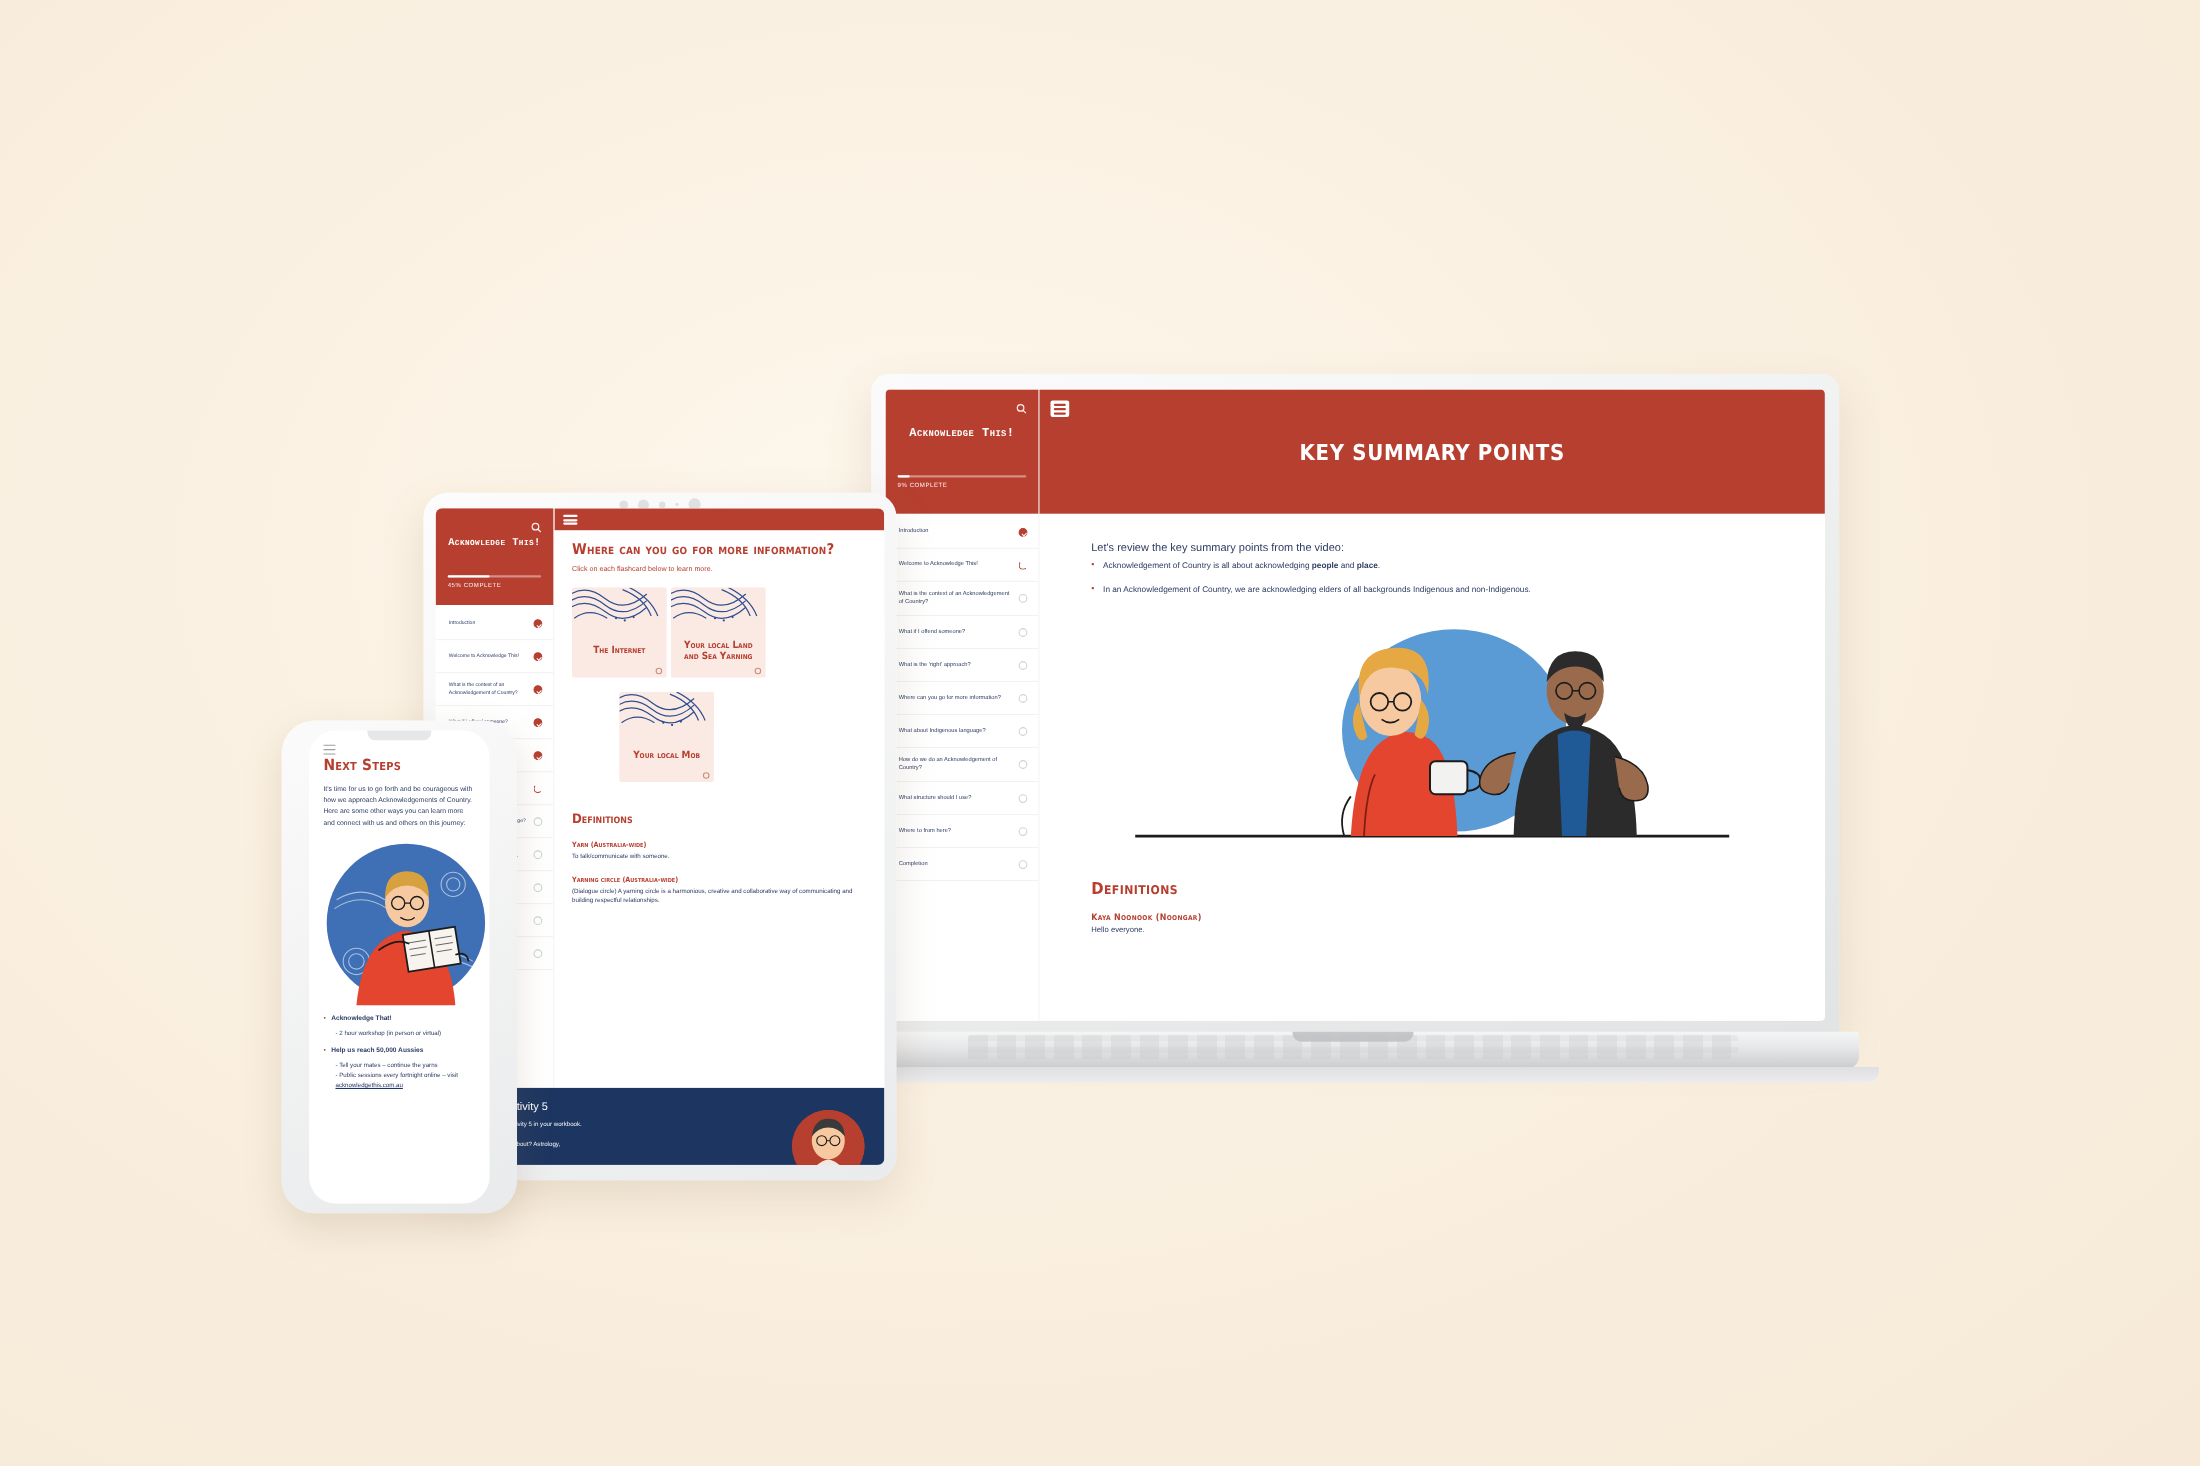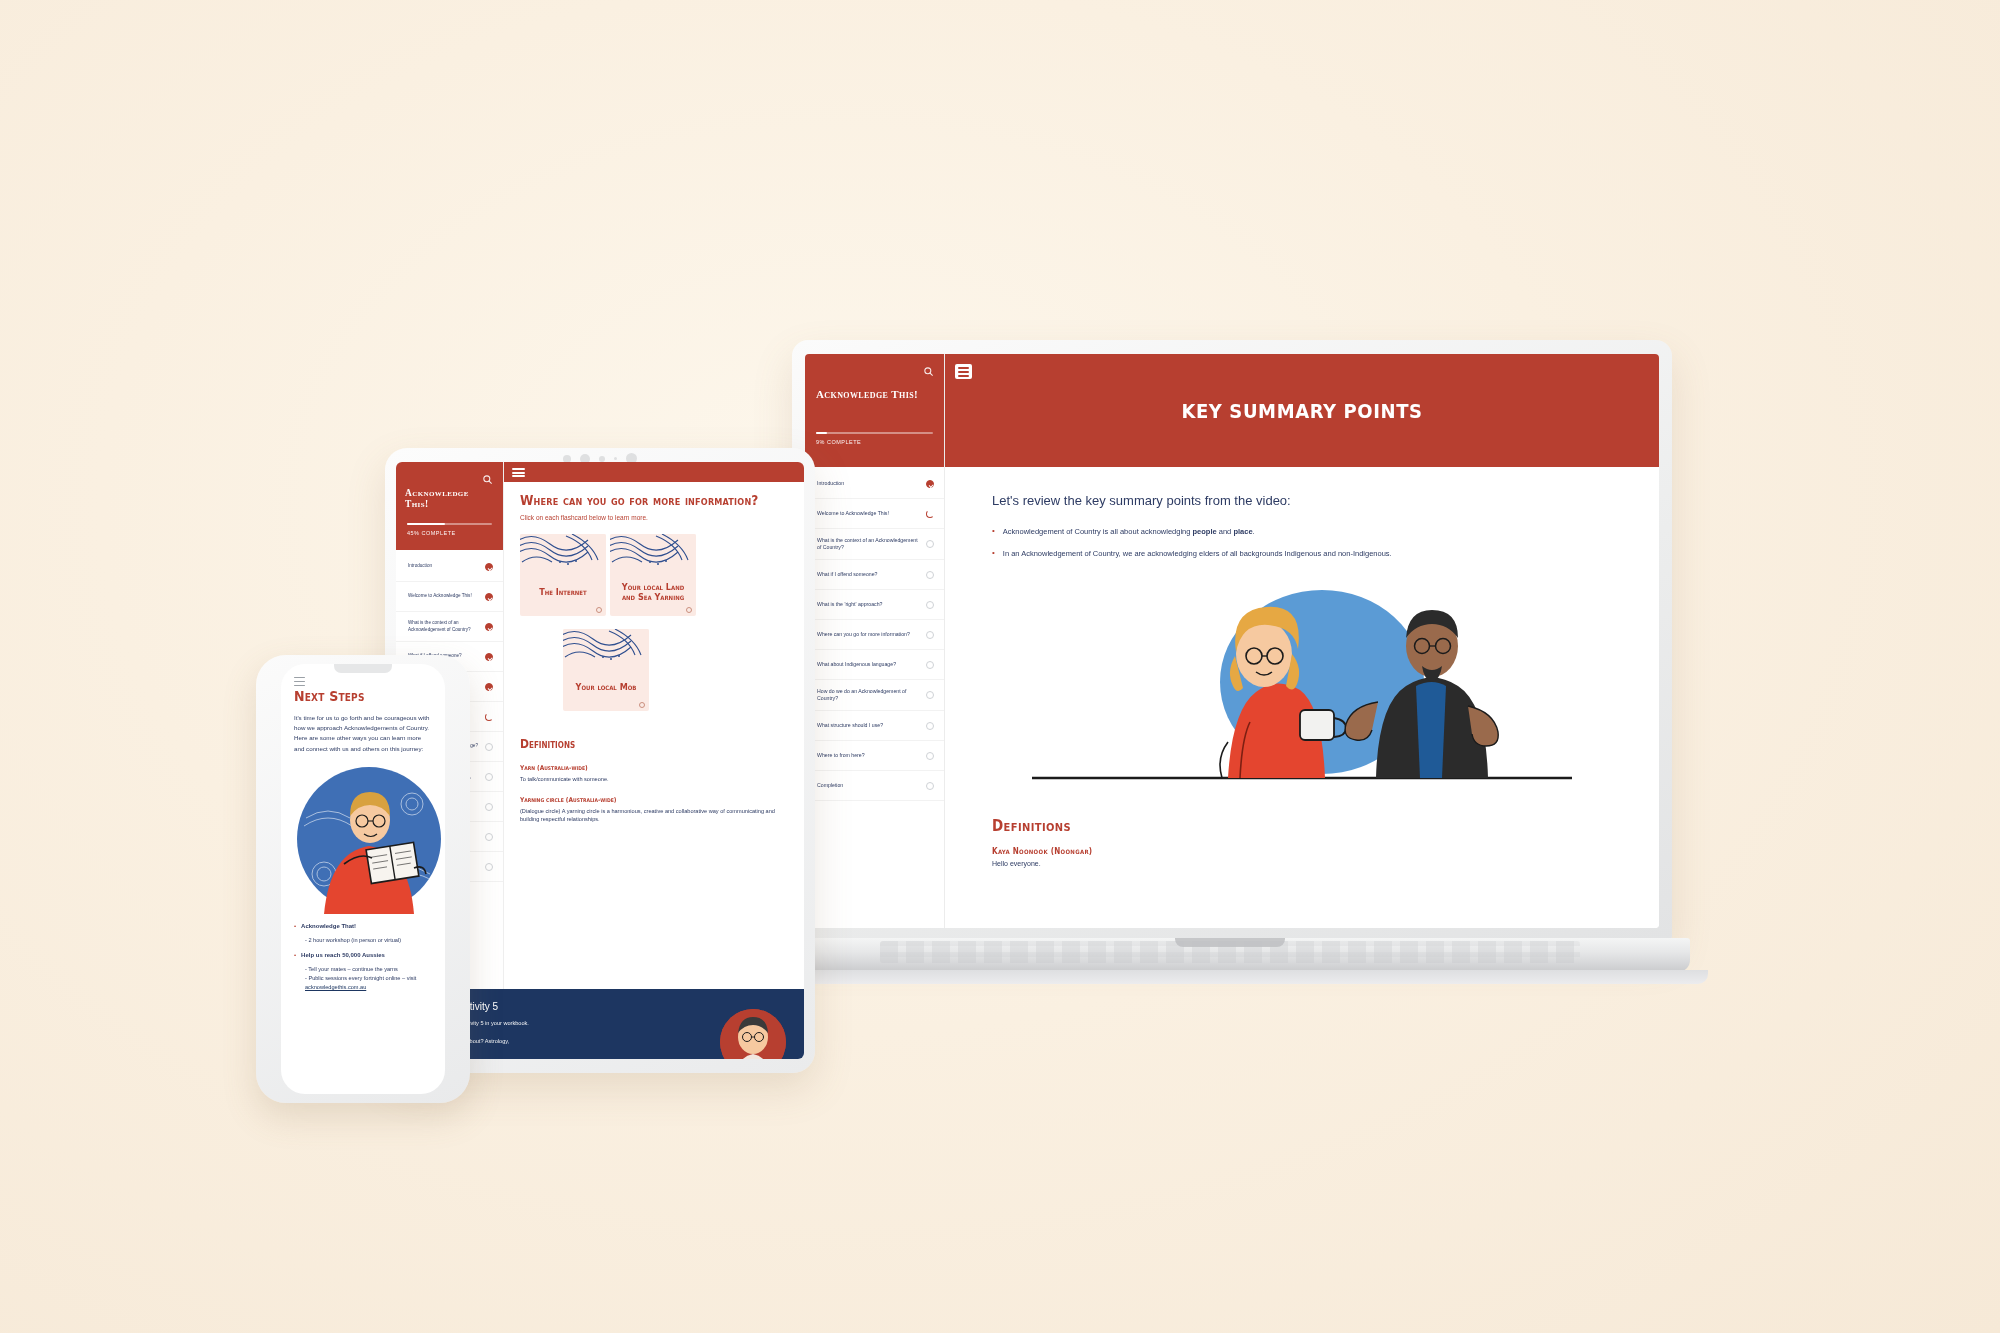--- a/index.html
+++ b/index.html
@@ -45,23 +45,23 @@
   
   .kb { position:absolute; left:110px; top:601px; width:700px; height:22px; opacity:.5;
         background:
           repeating-linear-gradient(90deg, rgba(190,192,195,.55) 0 18px, transparent 18px 26px),
           repeating-linear-gradient(180deg, rgba(190,192,195,.35) 0 5px, transparent 5px 11px);
         border-radius:3px; }
 
   
   .lt-sidebar { width: 140px; background: #fff; display:flex; flex-direction:column; border-right:1px solid #ececec; }
   .lt-side-head { background:#b73f30; color:#fff; padding:14px 11px 12px; position:relative; height:113px; }
-  .brand { font-family:Liberation Serif, serif;
+  .brand { font-family:Liberation Mono, monospace;
            font-weight:700; font-size:11px; letter-spacing:.4px; line-height:1.15;
-           font-variant:small-caps; text-transform:capitalize; margin-top:20px; }
+           font-variant:small-caps; text-transform:capitalize; margin-top:20px;text-align:center; }
   .search-ic { position:absolute; right:10px; top:12px; width:11px; height:11px; opacity:.9; }
   .prog-wrap { position:absolute; left:11px; right:11px; bottom:22px; }
   .prog-track { height:2px; background:rgba(255,255,255,.42); border-radius:2px; }
   .prog-fill { height:2px; width:9%; background:#fff; border-radius:2px; }
   .prog-label { font-size:5.5px; letter-spacing:.5px; margin-top:5px; font-variant:small-caps; opacity:.95; }
   .lt-toc { flex:1; overflow:hidden; padding-top:2px; background:#fff; }
   .toc-row { display:flex; align-items:center; justify-content:space-between;
              gap:6px; padding:8px 10px 8px 12px; border-bottom:1px solid #f2f2f2; min-height:30px; }
   .toc-txt { font-size:5.2px; color:#2d3b63; line-height:1.35; flex:1; }
   .dot { width:8px; height:8px; border-radius:50%; border:1.2px solid #cfd2d6; flex:0 0 auto; }
@@ -74,21 +74,21 @@
   
   .lt-main { flex:1; display:flex; flex-direction:column; background:#fff; }
   .lt-topbar { background:#b73f30; height:113px; position:relative; display:flex; align-items:center; justify-content:center; }
   .burger { position:absolute; left:10px; top:10px; width:17px; height:15px; background:#fff; border-radius:2px;
             display:flex; flex-direction:column; justify-content:center; gap:2px; padding:0 3px; }
   .burger i { display:block; height:2px; background:#b73f30; border-radius:1px; }
   .page-title { color:#fff; font-family:"DejaVu Sans Condensed","Liberation Sans",sans-serif;
                 font-weight:700; font-size:20px; letter-spacing:.6px; font-variant:small-caps; }
   .lt-body { flex:1; padding:26px 0 0 0; overflow:hidden; }
   .lt-inner { width:620px; margin:0 auto; }
-  .lead { font-size:13px; color:#2d3b63; margin-bottom:18px; }
+  .lead { font-size:10px; color:#2d3b63; margin-bottom:4px; }
   .bul { display:flex; gap:8px; margin-bottom:11px; }
   .bul .b { color:#b73f30; font-size:8px; line-height:1.3; flex:0 0 auto; }
   .bul .t { font-size:7.5px; color:#2d3b63; line-height:1.5; }
   .bul .t b { color:#2d3b63; font-weight:700; }
 
   
   .illo { position:relative; width:620px; height:225px; margin:22px auto 10px; }
   .sec-h { font-family:"DejaVu Sans Condensed","Liberation Sans",sans-serif; font-weight:700;
            color:#b73f30; font-size:15px; letter-spacing:.4px; font-variant:small-caps; margin:10px 0 12px; }
   .def-t { font-family:"DejaVu Sans Condensed","Liberation Sans",sans-serif; font-weight:700;

